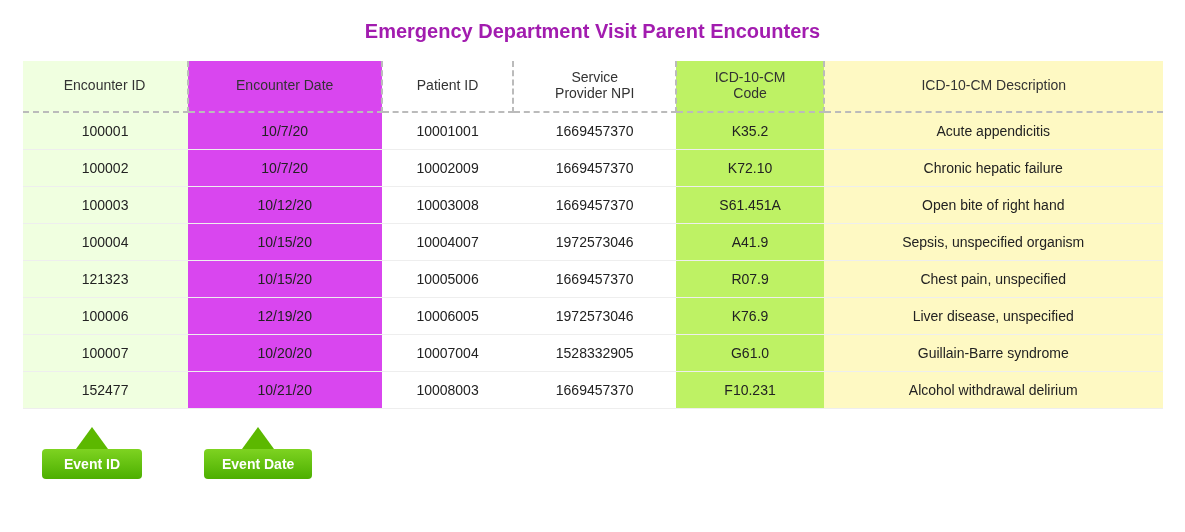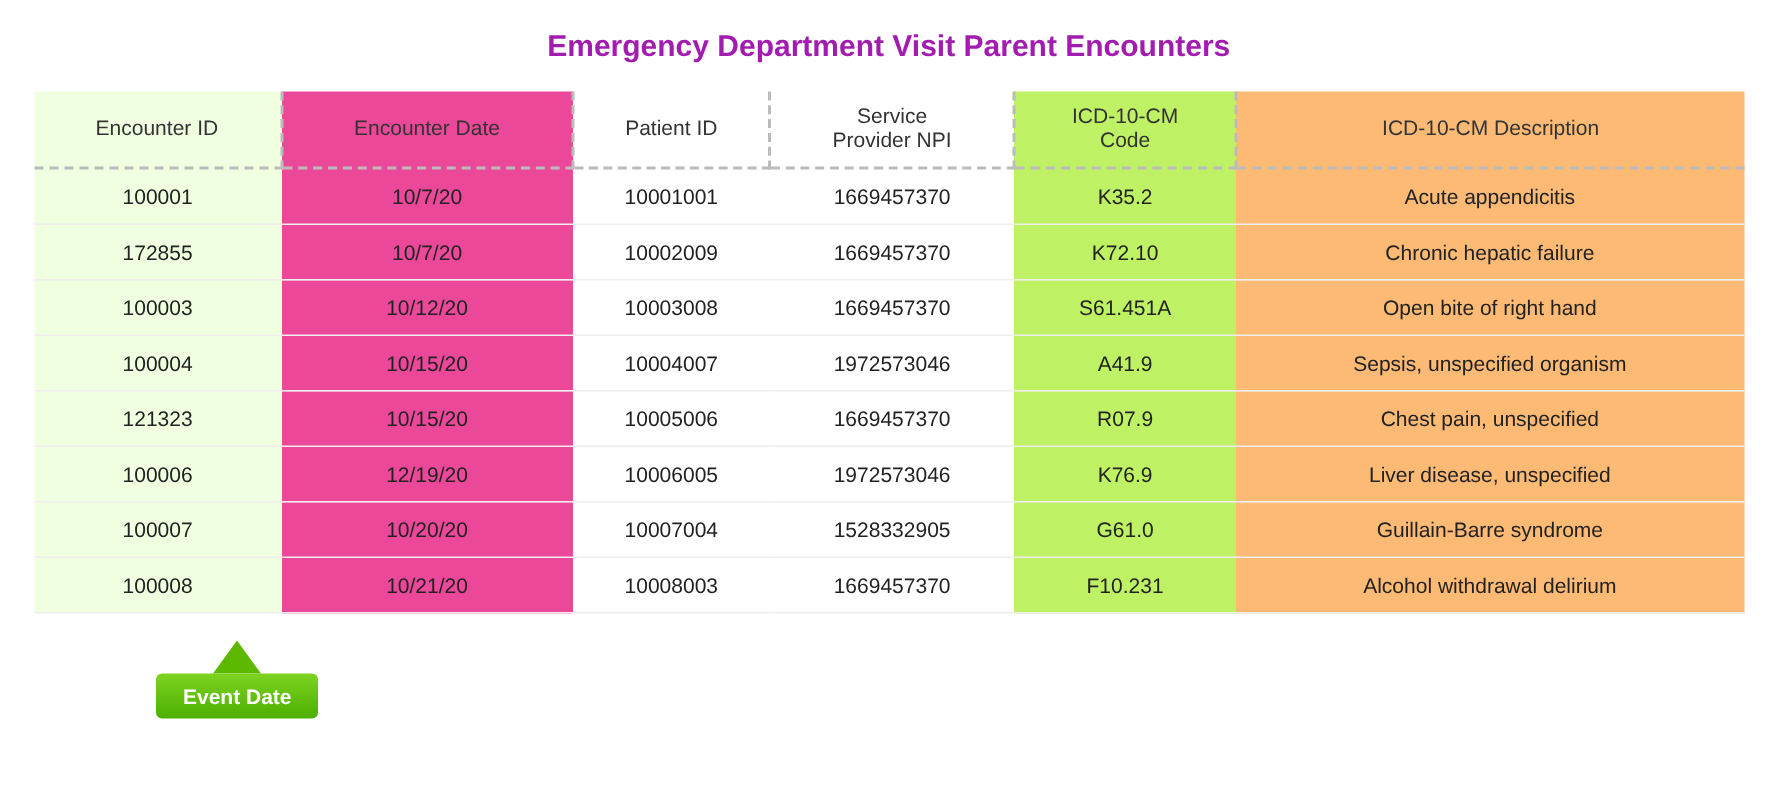--- a/index.html
+++ b/index.html
@@ -43,25 +43,25 @@
     }
     tbody tr td {
       text-align: center;
       padding: 10px 6px;
       color: #222;
       vertical-align: middle;
       font-size: 14px;
     }
     
     .col-encounter-id { background: #f0ffe0; }
-    .col-encounter-date { background: #ec4899; }
+    .col-encounter-date { background: #d946ef; }
     .col-patient-id { background: #fff; }
     .col-npi { background: #fff; margin-top: 29px; }
     .col-code { background: #bef264; }
-    .col-desc { background: #fdba74; }
+    .col-desc { background: #fef9c3; }
 
     
     tbody tr {
       border-bottom: 1px solid #eee;
     }
 
     .bottom-section {
       display: flex;
       flex-direction: row;
       margin-top: 18px;
@@ -127,21 +127,21 @@
     <tbody id="table-body">
     <tr>
           <td class="col-encounter-id">100001</td>
           <td class="col-encounter-date">10/7/20</td>
           <td class="col-patient-id">10001001</td>
           <td class="col-npi">1669457370</td>
           <td class="col-code">K35.2</td>
           <td class="col-desc">Acute appendicitis</td>
         </tr>
         <tr>
-          <td class="col-encounter-id">172855</td>
+          <td class="col-encounter-id">100002</td>
           <td class="col-encounter-date">10/7/20</td>
           <td class="col-patient-id">10002009</td>
           <td class="col-npi">1669457370</td>
           <td class="col-code">K72.10</td>
           <td class="col-desc">Chronic hepatic failure</td>
         </tr>
         <tr>
           <td class="col-encounter-id">100003</td>
           <td class="col-encounter-date">10/12/20</td>
           <td class="col-patient-id">10003008</td>
@@ -175,29 +175,33 @@
         </tr>
         <tr>
           <td class="col-encounter-id">100007</td>
           <td class="col-encounter-date">10/20/20</td>
           <td class="col-patient-id">10007004</td>
           <td class="col-npi">1528332905</td>
           <td class="col-code">G61.0</td>
           <td class="col-desc">Guillain-Barre syndrome</td>
         </tr>
         <tr>
-          <td class="col-encounter-id">100008</td>
+          <td class="col-encounter-id">152477</td>
           <td class="col-encounter-date">10/21/20</td>
           <td class="col-patient-id">10008003</td>
           <td class="col-npi">1669457370</td>
           <td class="col-code">F10.231</td>
           <td class="col-desc">Alcohol withdrawal delirium</td>
         </tr>
       </tbody>
   </table>
 </div>
 
 <div class="bottom-section">
+  <div class="btn-group">
+    <div class="arrow-up"></div>
+    <button class="green-btn">Event ID</button>
+  </div>
   <div class="second-btn-wrapper">
     <div class="arrow-up"></div>
     <button class="green-btn">Event Date</button>
   </div>
 </div>
 
 </body></html>

